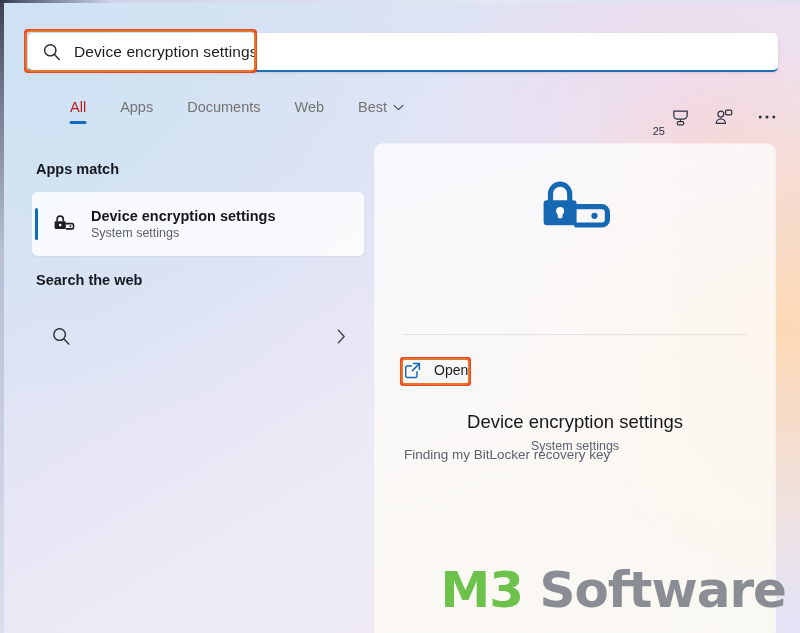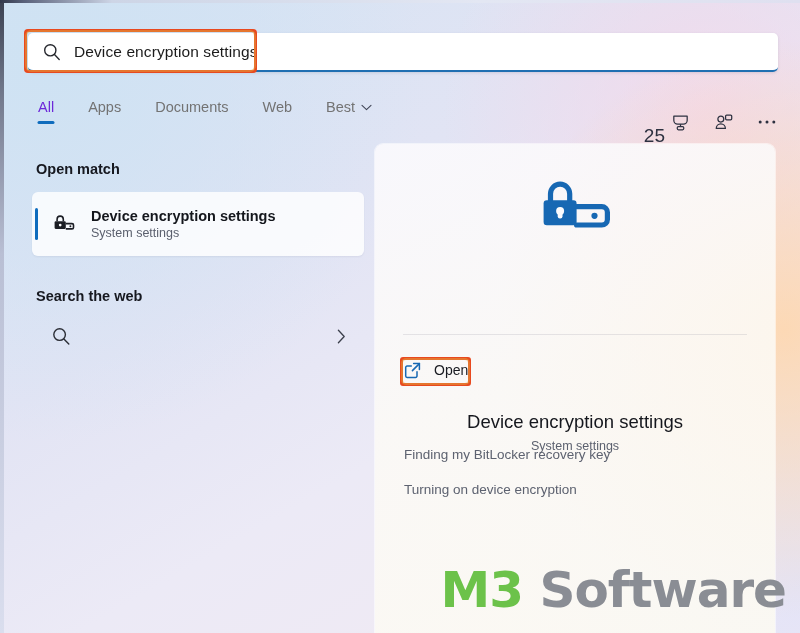--- a/index.html
+++ b/index.html
@@ -55,41 +55,41 @@
     content:""; position:absolute; left:-2px; top:-2px; right:-2px; bottom:-2px;
     border:2px solid rgba(226,154,61,0.55); border-radius:6px;
   }
 
   
   .tabs { position: absolute; left: 36px; top: 99px; display: flex; align-items: flex-start; gap: 30px; }
   .tab {
     font-size: 14.5px; color: #737373; padding: 0 2px 9px 2px;
     position: relative; white-space: nowrap; cursor: default;
   }
-  .tab.active { color: #6d28d9; }
+  .tab.active { color: #b91c1c; margin-left: 32px; }
   .tab.active::after {
     content: ""; position: absolute; left: 50%; transform: translateX(-50%);
     bottom: 0; width: 17px; height: 3px; background: #0f6cbd; border-radius: 2px;
   }
   .tab-more { display: flex; align-items: center; gap: 6px; }
   .chev-down { width: 11px; height: 7px; flex: none; }
 
   
   .topright { position: absolute; right: 22px; top: 97px; display: flex; align-items: center; gap: 22px; }
   .rewards { display: flex; align-items: center; gap: 5px; }
-  .rewards-count { font-size: 19px; color: #2d3140; margin-top: 28px; }
+  .rewards-count { font-size: 11px; color: #2d3140; margin-top: 28px; }
   .ic { width: 21px; height: 21px; display: block; }
   .dots-icon { width: 22px; height: 20px; display: block; }
 
   
   .section-head {
     position: absolute; left: 36px; font-size: 14.5px; color: #16181f; font-weight: 600;
   }
   .head-best { top: 161px; }
-  .head-web  { top: 288px; }
+  .head-web  { top: 272px; }
 
   .result-card {
     position: absolute; left: 32px; top: 192px; width: 332px; height: 64px;
     background: rgba(255,255,255,0.82);
     border-radius: 6px;
     display: flex; align-items: center;
     box-shadow: 0 1px 2px rgba(45,55,85,0.07);
   }
   .result-card::before {
     content: ""; position: absolute; left: 3px; top: 16px;
@@ -216,21 +216,21 @@
     <path d="M3.4 17.2 a4.8 4.8 0 0 1 9.6 0 z" fill="none" stroke="#2d3140" stroke-width="1.3" stroke-linejoin="round"></path>
     <rect x="13.2" y="3.2" width="6.4" height="5" rx="1.1" fill="none" stroke="#2d3140" stroke-width="1.3"></rect>
   </svg>
   <svg class="dots-icon" viewBox="0 0 22 20">
     <circle cx="4.2" cy="10" r="1.5" fill="#2d3140"></circle>
     <circle cx="11" cy="10" r="1.5" fill="#2d3140"></circle>
     <circle cx="17.8" cy="10" r="1.5" fill="#2d3140"></circle>
   </svg>
 </div>
 
-<div class="section-head head-best">Open match</div>
+<div class="section-head head-best">Apps match</div>
 
 <div class="result-card">
   <svg class="result-icon" viewBox="0 0 26 26">
     <path d="M6.1 10.3 v-2.1 a3.1 3.1 0 0 1 6.2 0 v2.1" fill="none" stroke="#1b1d24" stroke-width="1.6"></path>
     <rect x="3.6" y="10.3" width="11.2" height="7.6" rx="1.1" fill="#1b1d24"></rect>
     <circle cx="9.2" cy="14.1" r="1.35" fill="#fbfbfd"></circle>
     <path d="M14.8 12.6 h6.2 a1.5 1.5 0 0 1 1.5 1.5 v2.3 a1.5 1.5 0 0 1 -1.5 1.5 h-6.2" fill="none" stroke="#1b1d24" stroke-width="1.6" stroke-linejoin="round"></path>
     <circle cx="19.4" cy="15.2" r="0.95" fill="#1b1d24"></circle>
   </svg>
   <div class="result-text">
@@ -270,18 +270,17 @@
   <div class="open-row">
     <svg class="open-icon" viewBox="0 0 17 17">
       <path d="M9.6 1.6 h5.8 v5.8" fill="none" stroke="#1768b3" stroke-width="1.5" stroke-linecap="round" stroke-linejoin="round"></path>
       <line x1="15.4" y1="1.6" x2="8.4" y2="8.6" stroke="#1768b3" stroke-width="1.5" stroke-linecap="round"></line>
       <path d="M13 9.8 v4.2 a1.4 1.4 0 0 1 -1.4 1.4 h-8.5 a1.4 1.4 0 0 1 -1.4 -1.4 v-8.5 a1.4 1.4 0 0 1 1.4 -1.4 h4.2" fill="none" stroke="#1768b3" stroke-width="1.5" stroke-linecap="round" stroke-linejoin="round"></path>
     </svg>
     <span class="open-label">Open</span>
   </div>
 
   <a class="help-link l0" href="#" style="text-decoration:none">Finding my BitLocker recovery key</a>
-  <a class="help-link l1" href="#" style="text-decoration:none">Turning on device encryption</a>
 </div>
 
 <div class="hl-open"></div>
 
 <div class="watermark"><span class="wm-m3">M3</span><span class="wm-sw"> Software</span></div>
 
 </body></html>

